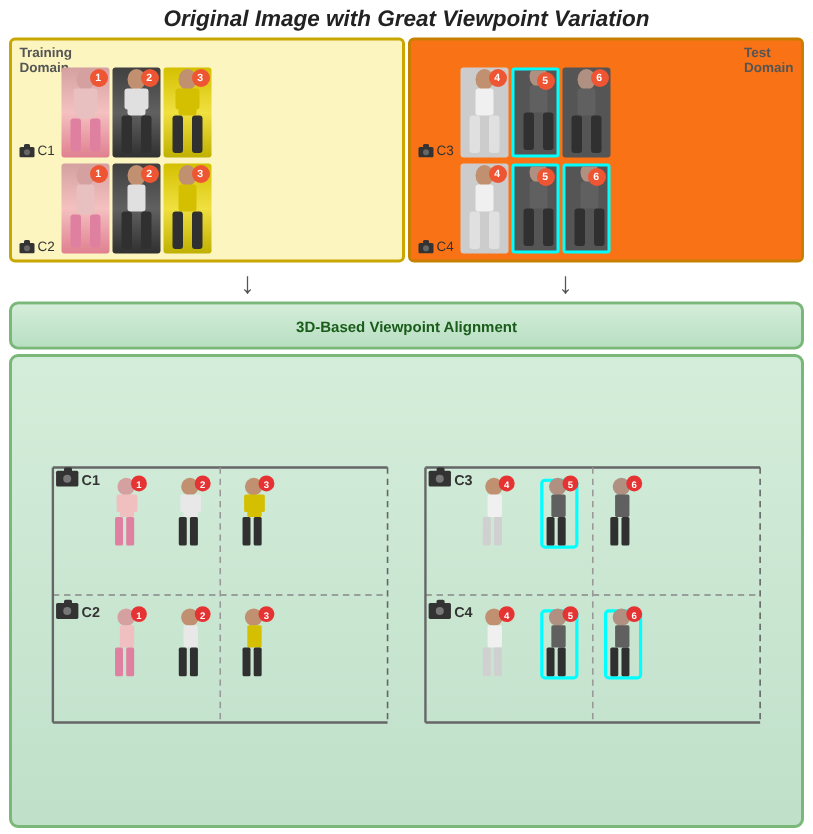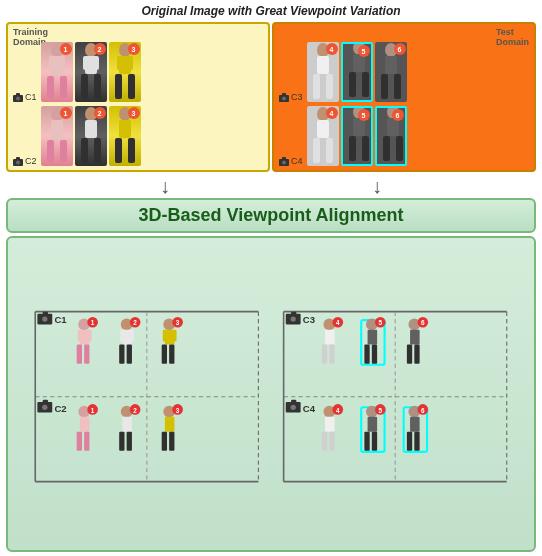--- a/index.html
+++ b/index.html
@@ -14,21 +14,21 @@
     .page-container {
       width: 542px;
       height: 556px;
       display: flex;
       flex-direction: column;
       align-items: center;
       padding: 4px 6px;
     }
 
     .title {
-      font-size: 12px;
+      font-size: 15px;
       font-weight: bold;
       text-align: center;
       color: #222;
       margin-bottom: 4px;
       font-style: italic;
     }
 
     
     .top-section {
       display: flex;
@@ -146,21 +146,21 @@
       width: 100%;
       background: linear-gradient(to bottom, #d4edda, #b8dfc2);
       border: 2px solid #7ab87a;
       border-radius: 6px;
       text-align: center;
       padding: 5px 0;
       margin-bottom: 3px;
     }
 
     .middle-banner-text {
-      font-size: 18px;
+      font-size: 10px;
       font-weight: bold;
       color: #1a5c1a;
     }
 
     
     .bottom-section {
       width: 100%;
       flex: 1;
       background: linear-gradient(to bottom, #d4edda, #c0e0ca);
       border: 2px solid #7ab87a;

